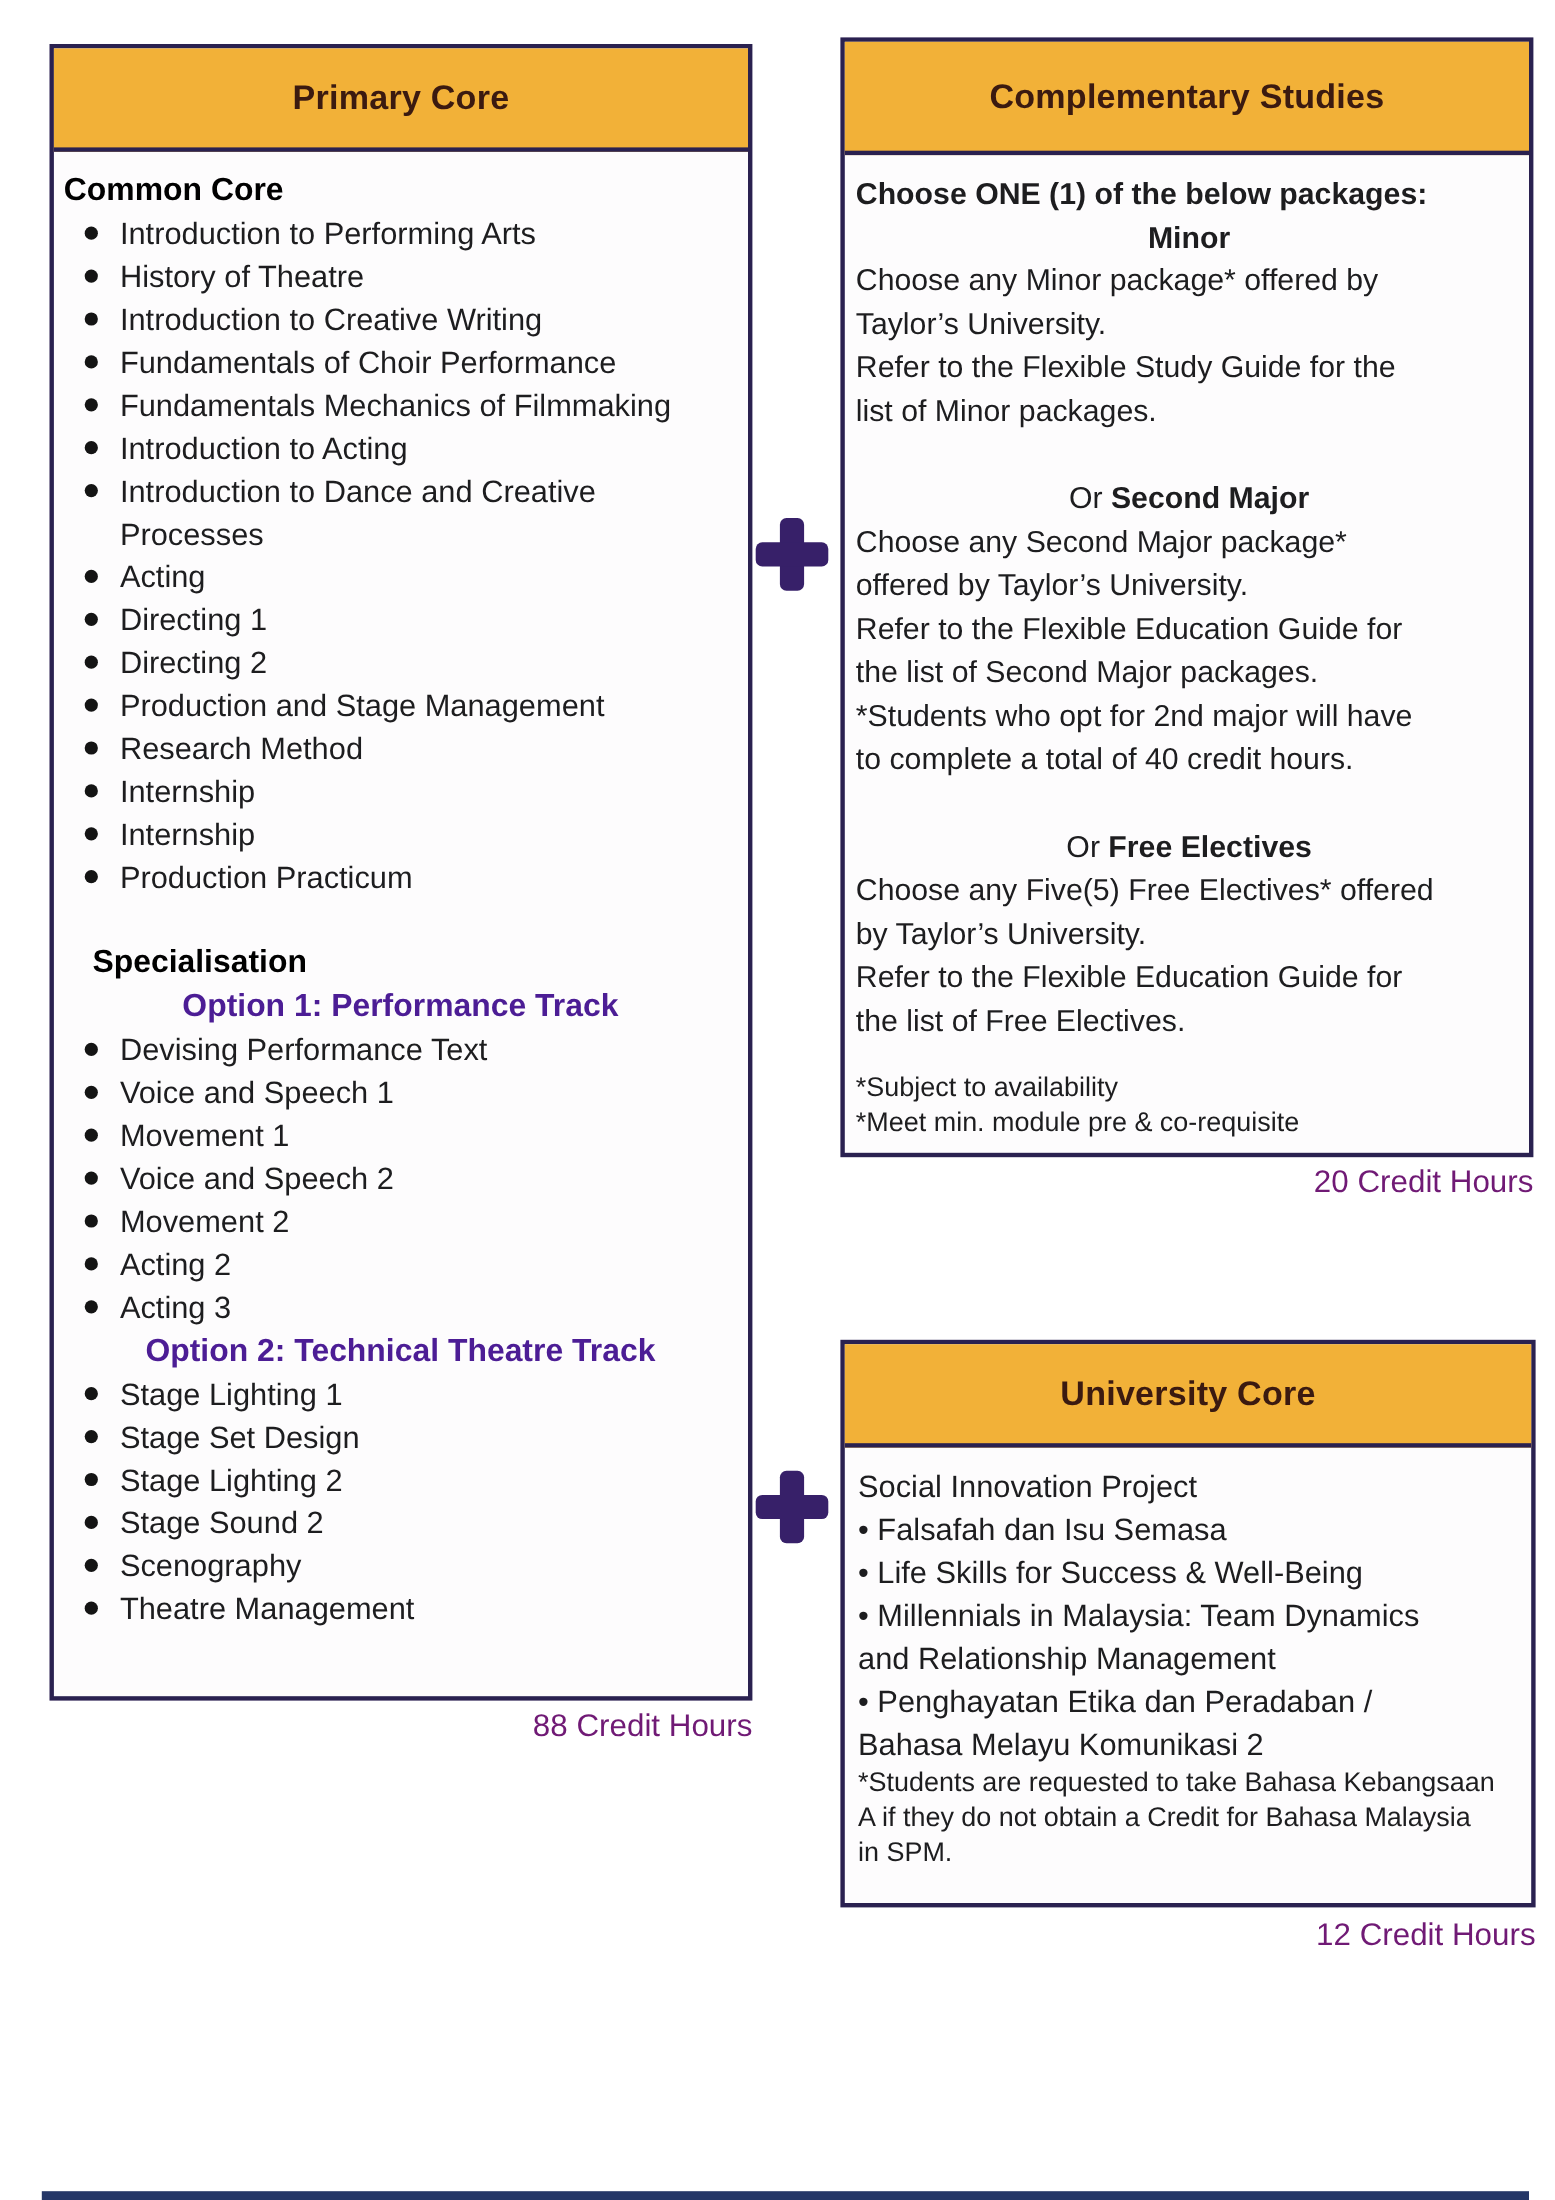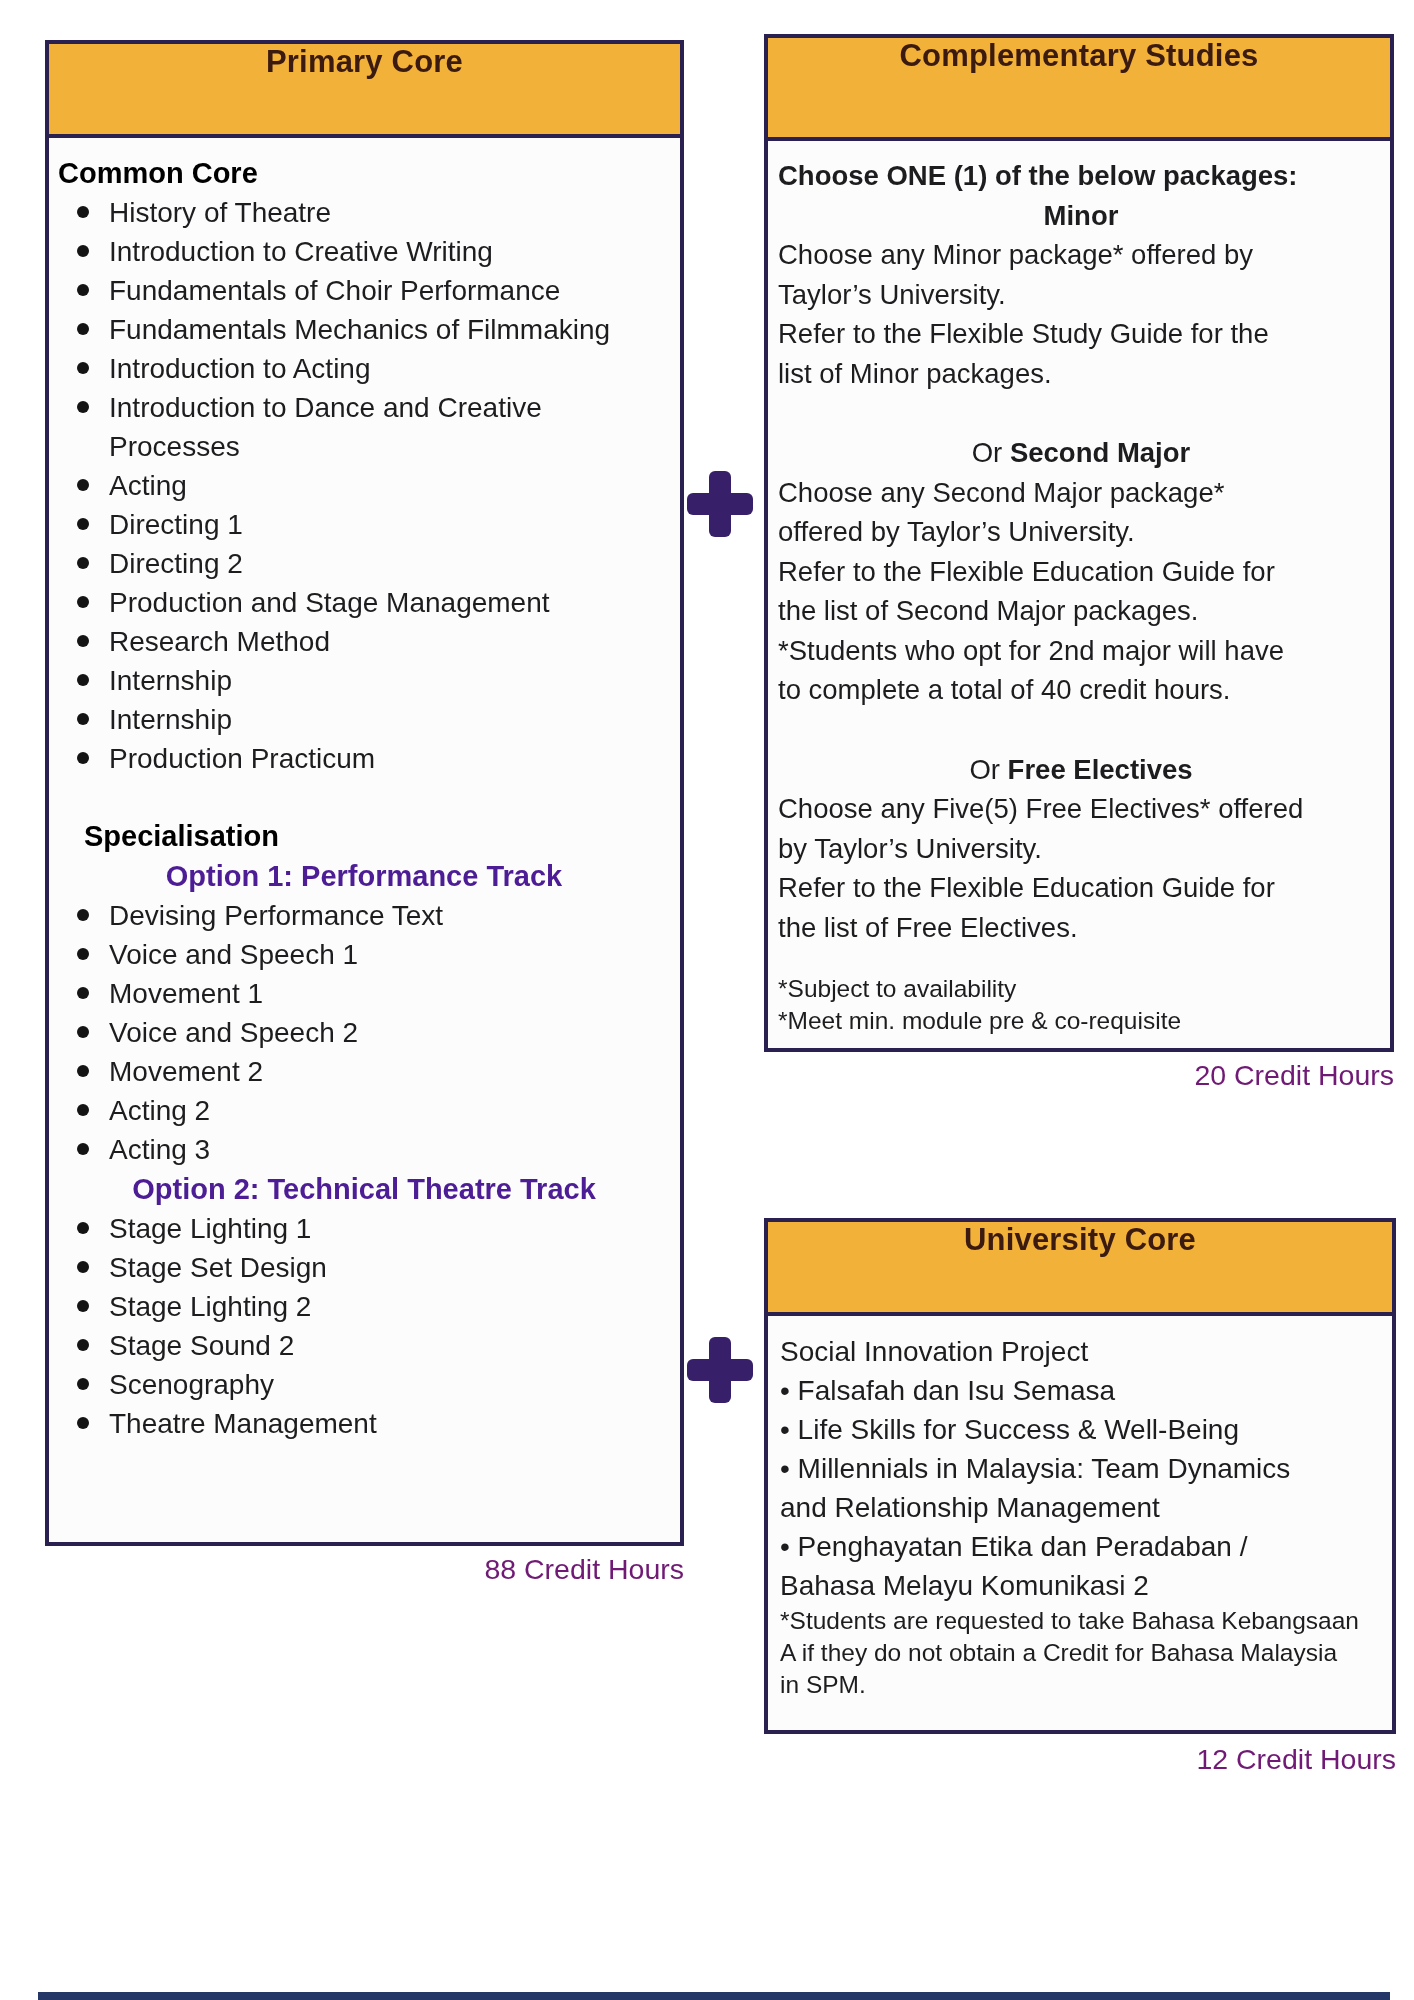--- a/index.html
+++ b/index.html
@@ -7,21 +7,21 @@
     position:relative; width:1414px; height:2000px; background:#ffffff;
     font-family:"Liberation Sans","DejaVu Sans",sans-serif; color:#1d1d1f;
     overflow:hidden;
   }
   .box {
     position:absolute; box-sizing:border-box;
     border:4px solid #2a2150; background:#fdfcfd;
   }
   .box-header {
     background:#f2b138; border-bottom:4px solid #2a2150;
-    display:flex; align-items:flex-start; justify-content:center;
+    display:flex; align-items:center; justify-content:center;
     font-weight:bold; font-size:31px; color:#3b1a10; letter-spacing:.2px;
   }
   
   .primary { left:45px; top:40px; width:639px; height:1506px; }
   .primary .box-header { height:90px; }
   .primary .content { padding:16px 10px 0 9px; font-size:28px; line-height:39px; }
   .content h3 { margin:0; font-size:29px; line-height:39px; font-weight:bold; color:#000000; }
   .content h3.spaced { margin-top:39px;margin-left:26px; }
   ul.course-list { list-style:none; margin:0; padding:0 14px 0 0; }
   ul.course-list li { position:relative; padding-left:51px; }
@@ -72,20 +72,21 @@
 <div class="page">
 
   <section class="box primary">
     <div class="box-header">
       <span>Primary Core</span>
     </div>
     <div class="content">
       <h3>Common Core</h3>
       <ul class="course-list">
 
+          <li>Introduction to Performing Arts</li>
 
           <li>History of Theatre</li>
 
           <li>Introduction to Creative Writing</li>
 
           <li>Fundamentals of Choir Performance</li>
 
           <li>Fundamentals Mechanics of Filmmaking</li>
 
           <li>Introduction to Acting</li>

